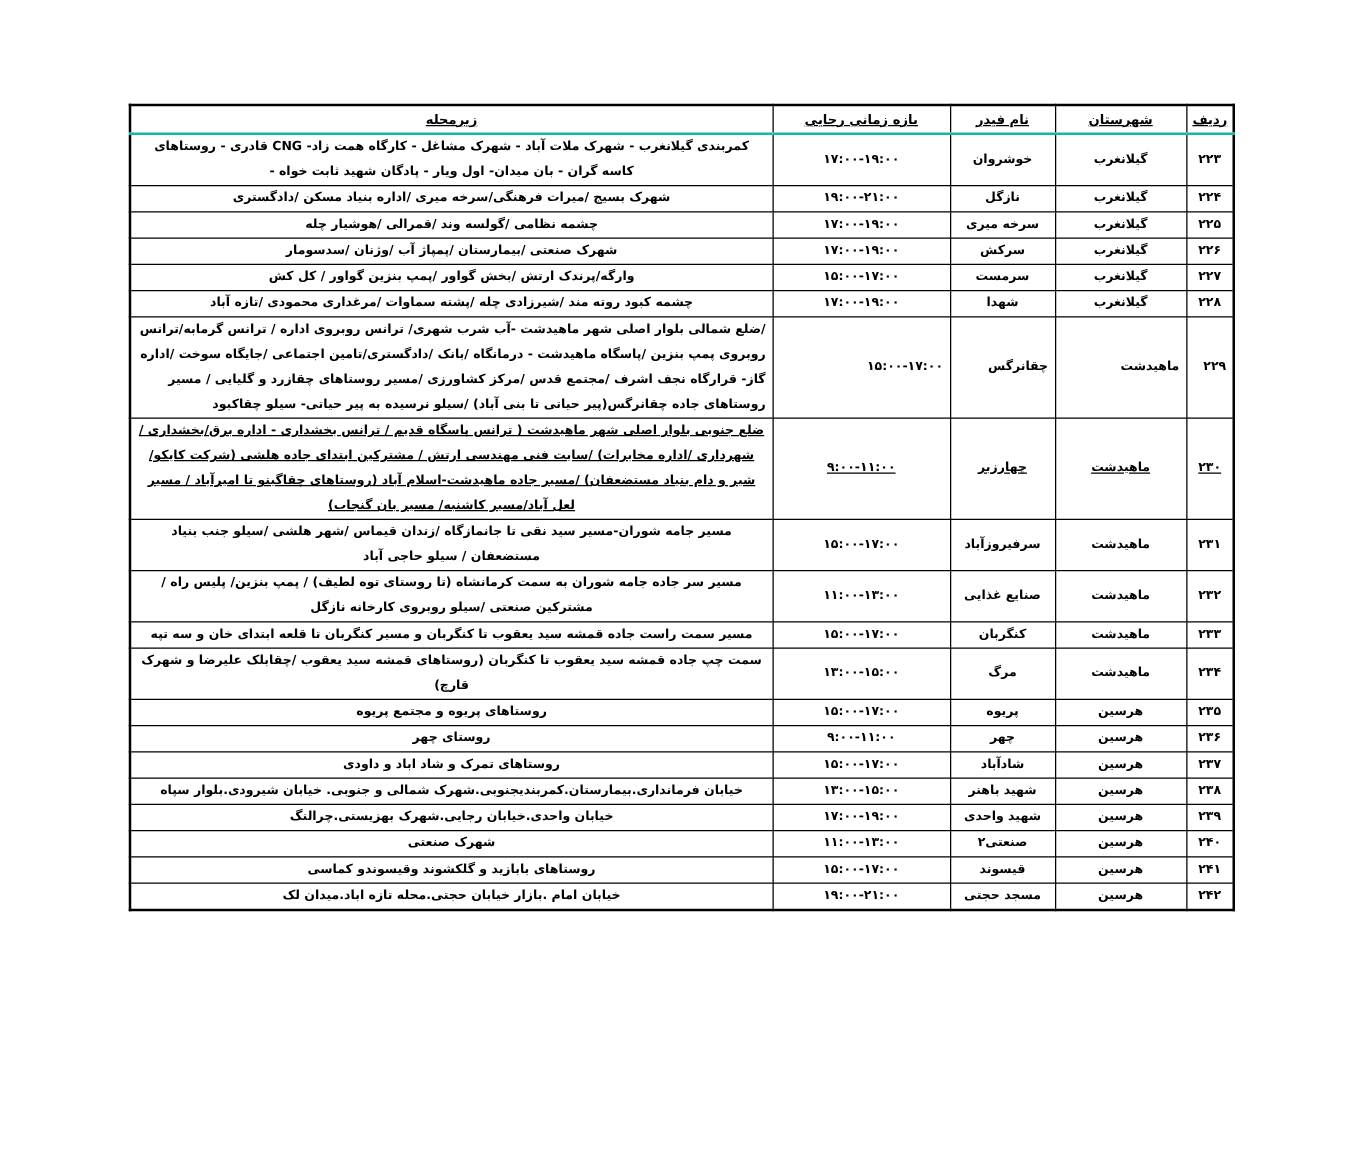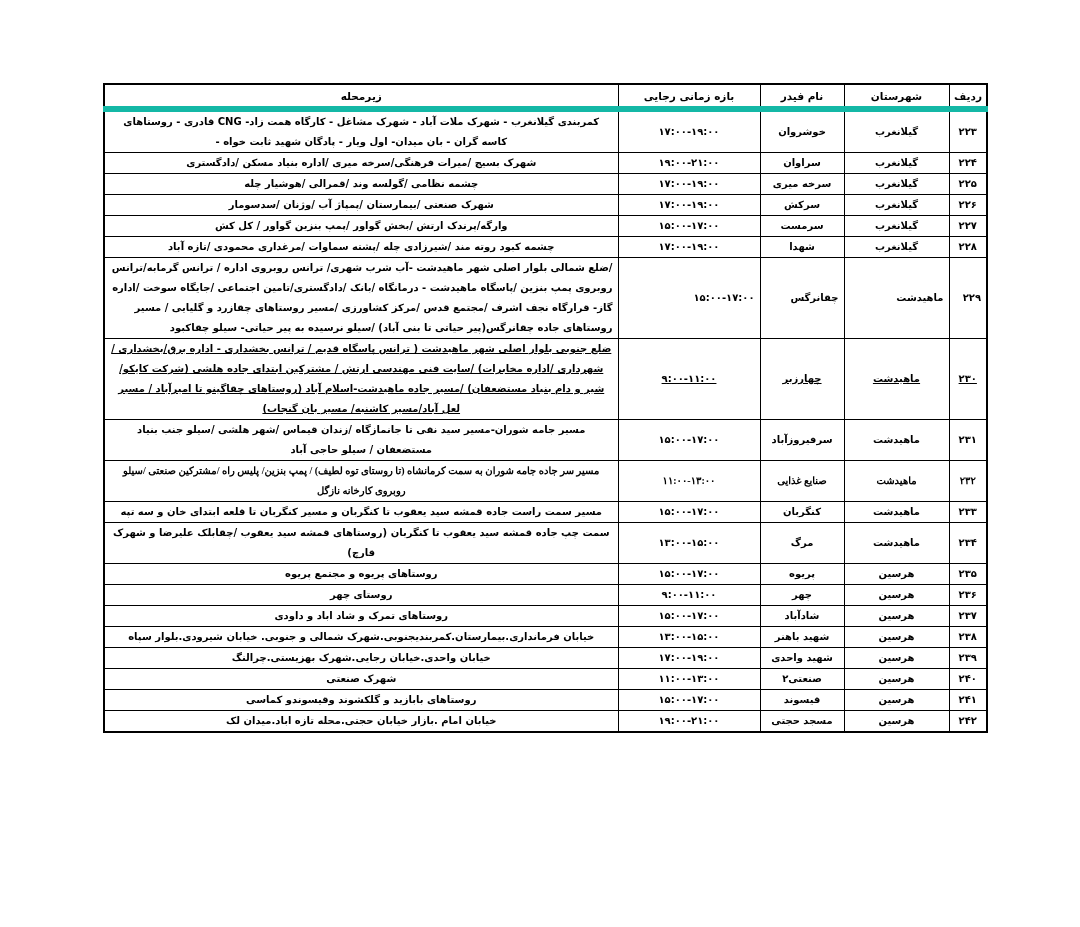--- a/index.html
+++ b/index.html
@@ -27,28 +27,29 @@
     font-weight:bold;
     text-align:center;
     vertical-align:middle;
     padding:0 5px;
     font-size:10px;
     line-height:20px;
     overflow:hidden;
   }
   .schedule-table thead th{
     height:21px;
-    border-bottom:6px solid #14b8a6;
+    border-bottom:2px solid #14b8a6;
     font-size:10.5px;
+    text-decoration:underline;
   }
   .schedule-table tbody td{height:19px;}
   .schedule-table tbody tr:nth-child(1) td{height:40px;}
   .schedule-table tbody tr:nth-child(7) td{height:56px;text-align:right;}
   .schedule-table tbody tr:nth-child(8) td{height:60px;text-decoration:underline;}
-  .schedule-table tbody tr:nth-child(10) td{height:34px;font-family:Liberation Serif, serif;}
+  .schedule-table tbody tr:nth-child(10) td{height:34px;}
   .c-sub{padding:0 8px;}
   .time{direction:ltr;unicode-bidi:embed;white-space:nowrap;}
 </style>
 </head>
 <body>
 
 <div class="page">
   <table class="schedule-table" dir="rtl">
     <colgroup>
       <col style="width:38px">
@@ -70,21 +71,21 @@
         <tr>
     <td class="c-id">۲۲۳</td>
     <td class="c-county">گیلانغرب</td>
     <td class="c-feeder">خوشروان</td>
     <td class="c-time"><span class="time" dir="ltr">۱۷:۰۰-۱۹:۰۰</span></td>
     <td class="c-sub">کمربندی گیلانغرب - شهرک ملات آباد - شهرک مشاغل - کارگاه همت زاد- CNG قادری - روستاهای کاسه گران - بان میدان- اول ویار - پادگان شهید ثابت خواه -</td>
   </tr>
         <tr>
     <td class="c-id">۲۲۴</td>
     <td class="c-county">گیلانغرب</td>
-    <td class="c-feeder">سراوان</td>
+    <td class="c-feeder">نازگل</td>
     <td class="c-time"><span class="time" dir="ltr">۱۹:۰۰-۲۱:۰۰</span></td>
     <td class="c-sub">شهرک بسیج /میرات فرهنگی/سرخه میری /اداره بنیاد مسکن /دادگستری</td>
   </tr>
         <tr>
     <td class="c-id">۲۲۵</td>
     <td class="c-county">گیلانغرب</td>
     <td class="c-feeder">سرخه میری</td>
     <td class="c-time"><span class="time" dir="ltr">۱۷:۰۰-۱۹:۰۰</span></td>
     <td class="c-sub">چشمه نظامی /گولسه وند /قمرالی /هوشیار چله</td>
   </tr>

